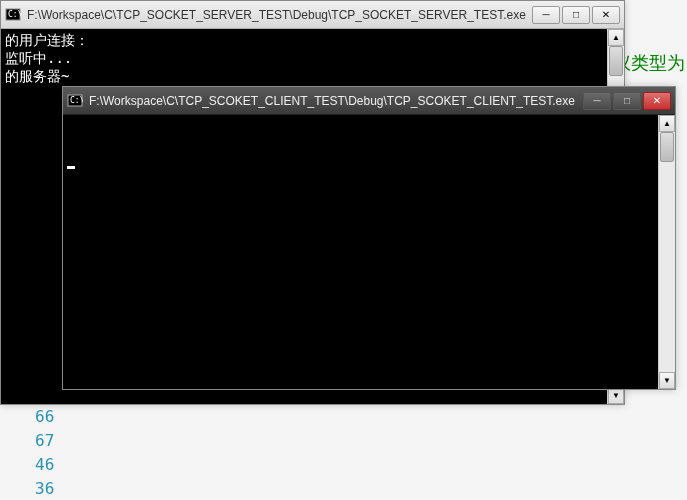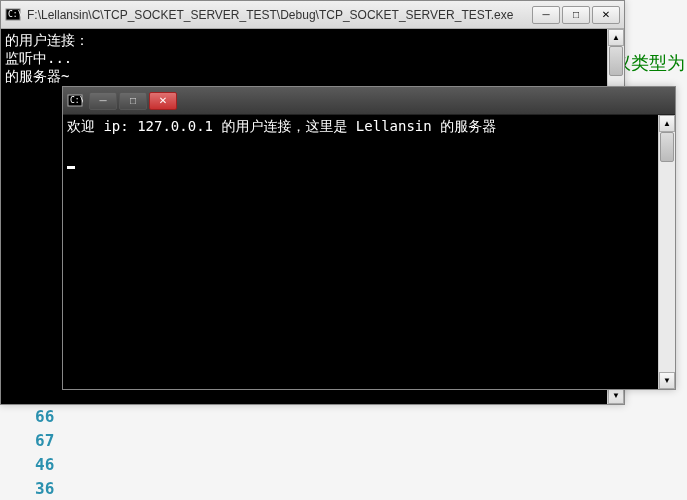--- a/index.html
+++ b/index.html
@@ -23,21 +23,21 @@
     }
     .line-numbers {
       position: absolute;
       left: 35px;
       top: 405px;
       color: #2b91af;
       font-size: 16px;
       font-family: Consolas, monospace;
       line-height: 1.5;
     }
-    .line-numbers div { text-align: right; font-weight: bold; }
+    .line-numbers div { text-align: right; }
     .window {
       position: absolute;
       border: 1px solid #888;
       box-shadow: 0 0 8px rgba(0,0,0,0.2);
       background: #000;
       display: flex;
       flex-direction: column;
     }
     .window.server {
       left: 0px;
@@ -181,21 +181,21 @@
 </div>
 
 <div class="window server">
   <div class="titlebar">
     <span class="app-icon">
       <svg width="16" height="16" viewBox="0 0 16 16">
           <rect x="1" y="2" width="14" height="11" fill="#000" stroke="#888" stroke-width="1"></rect>
           <text x="3" y="10" fill="#fff" font-size="8" font-family="monospace">C:\</text>
         </svg>
     </span>
-    <span class="title-text">F:\Lellansin\C\TCP_SOCKET_SERVER_TEST\Debug\TCP_SOCKET_SERVER_TEST.exe</span>
+    <span class="title-text">F:\Workspace\C\TCP_SOCKET_SERVER_TEST\Debug\TCP_SOCKET_SERVER_TEST.exe</span>
     <div class="win-buttons">
       <div class="win-btn">─</div>
       <div class="win-btn">□</div>
       <div class="win-btn">✕</div>
     </div>
   </div>
   <div class="console-body">
     <div class="console-content"><span>的用户连接：</span>
 <span>监听中...</span>
 <span>的服务器~</span></div>
@@ -210,28 +210,29 @@
 </div>
 
 <div class="window client">
   <div class="titlebar dark">
     <span class="app-icon">
       <svg width="16" height="16" viewBox="0 0 16 16">
           <rect x="1" y="2" width="14" height="11" fill="#000" stroke="#aaa" stroke-width="1"></rect>
           <text x="3" y="10" fill="#fff" font-size="8" font-family="monospace">C:\</text>
         </svg>
     </span>
+    <span class="title-text">F:\Workspace\C\TCP_SCOKET_CLIENT_TEST\Debug\TCP_SCOKET_CLIENT_TEST.exe</span>
     <div class="win-buttons">
       <div class="win-btn">─</div>
       <div class="win-btn">□</div>
       <div class="win-btn close-dark">✕</div>
     </div>
   </div>
   <div class="console-body">
-    <div class="console-content"><span>欢迎 ip: 127.0.0.1 的用户连接，这里是 Lellansin 的服务器</span>
+    <div class="console-content">
 
 <span class="cursor"></span></div>
     <div class="scrollbar">
       <div class="sb-btn">▲</div>
       <div class="sb-track">
         <div class="sb-thumb"></div>
       </div>
       <div class="sb-btn">▼</div>
     </div>
   </div>

